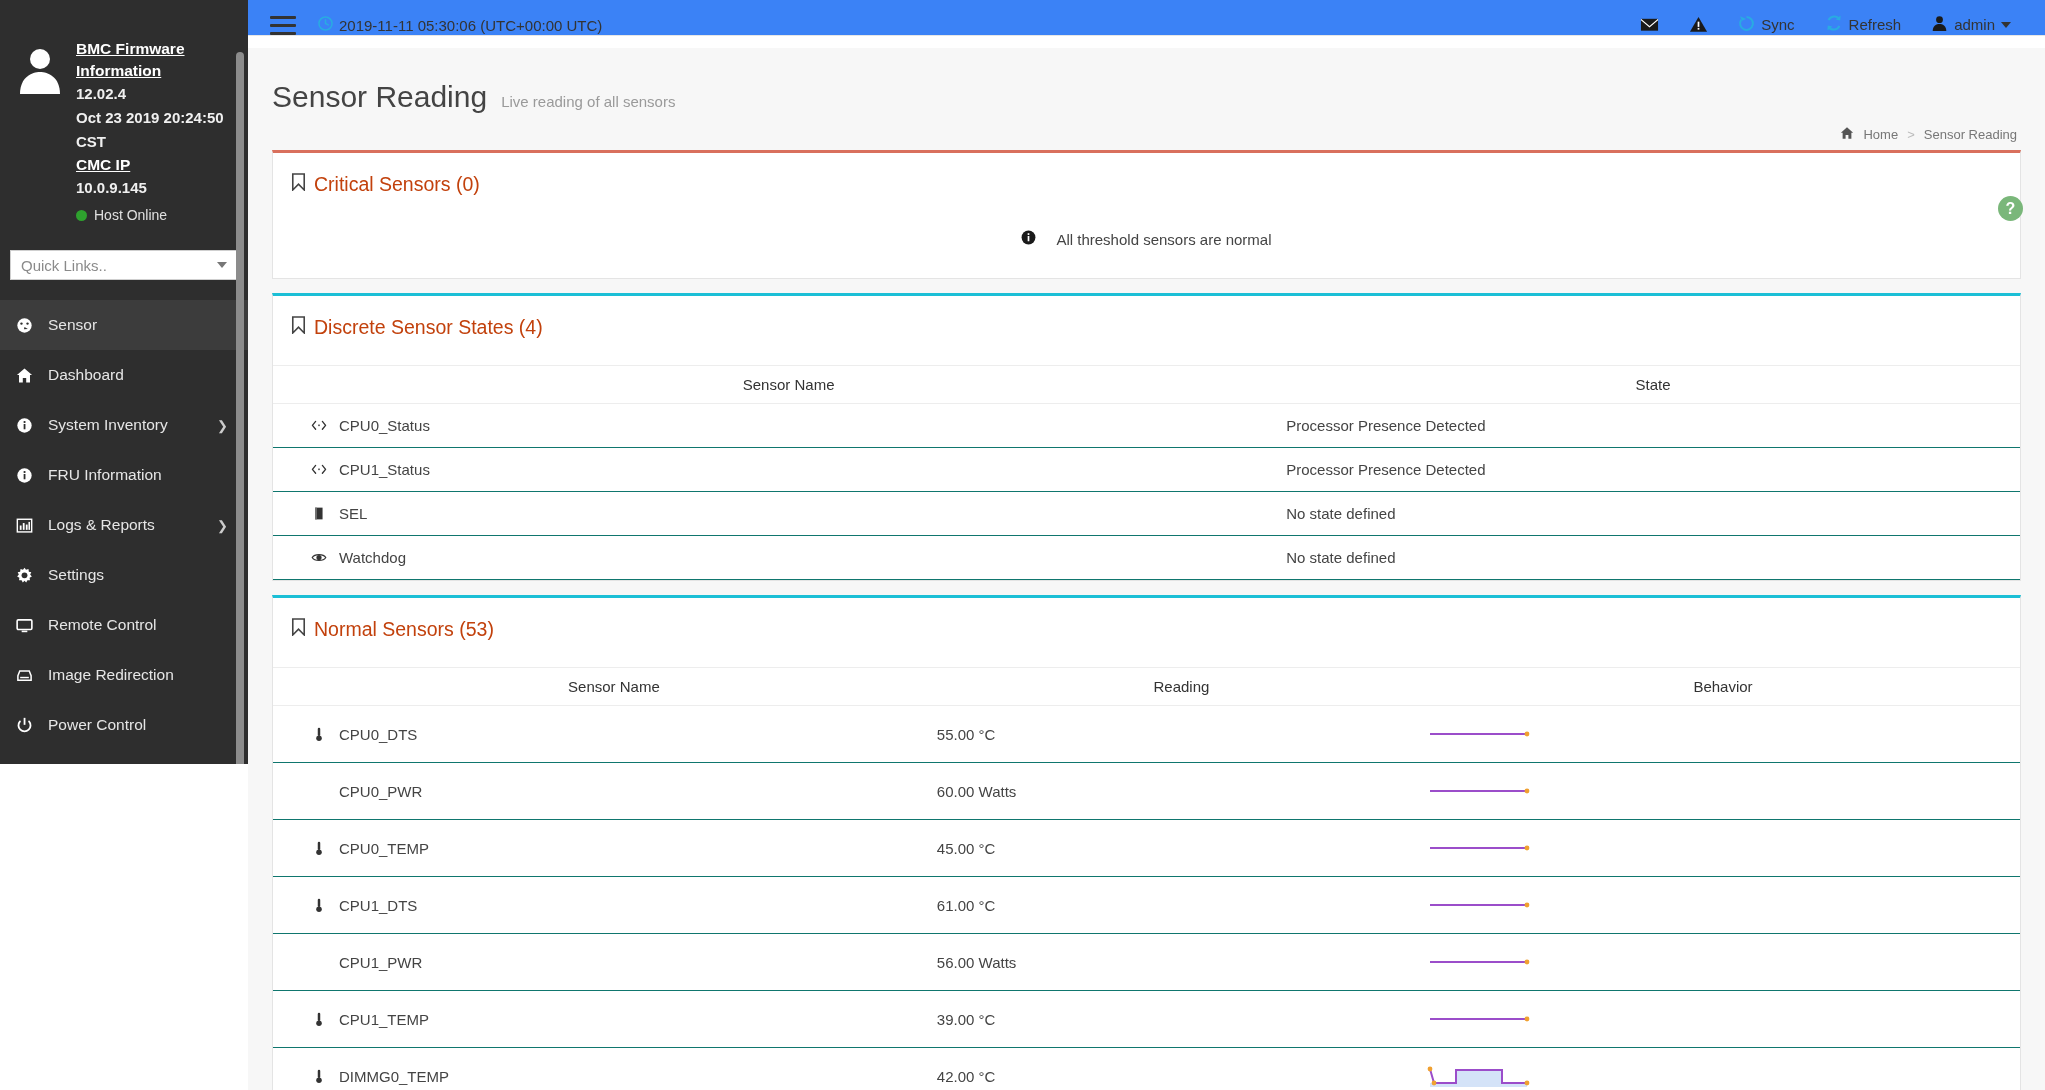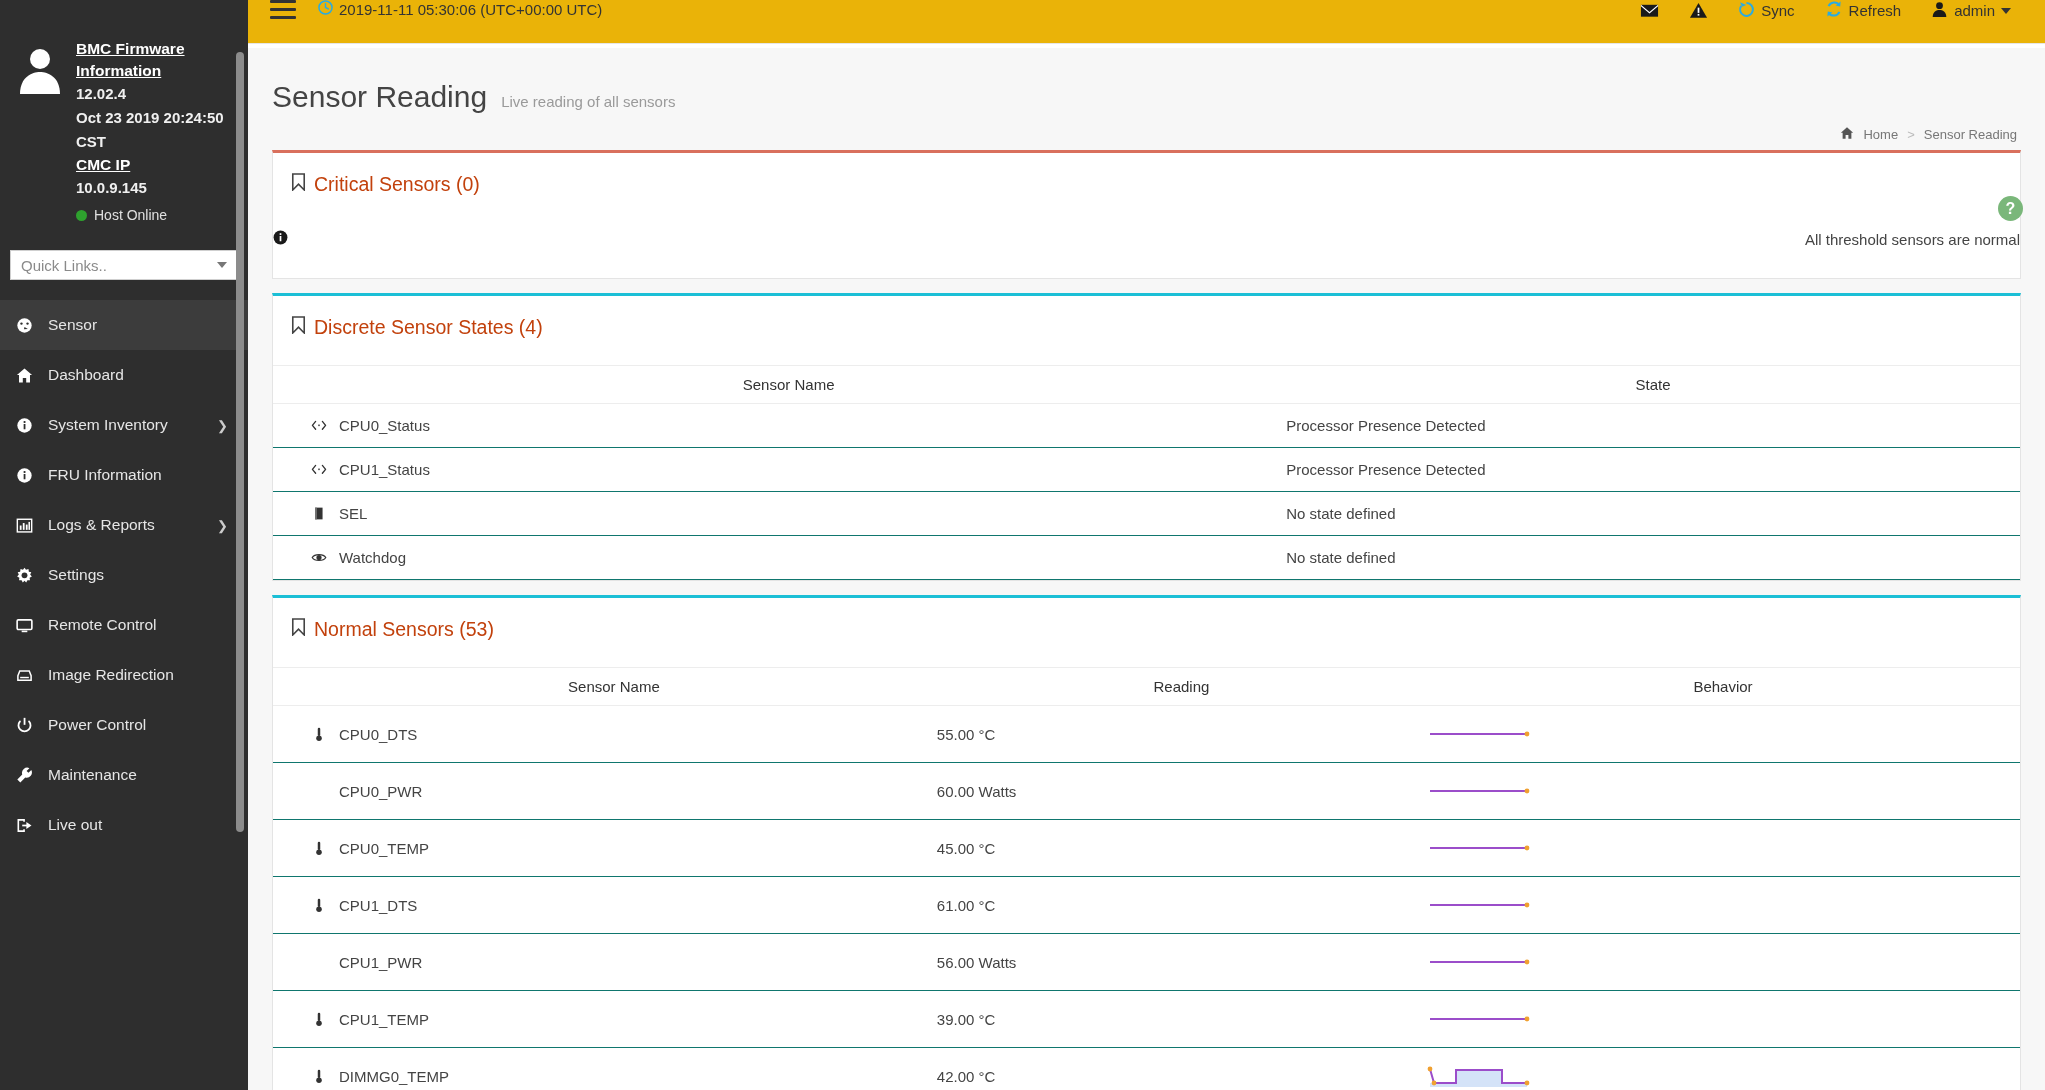--- a/index.html
+++ b/index.html
@@ -6,21 +6,21 @@
   html, body {
     width: 2045px; height: 1090px;
     font-family: "Liberation Sans", sans-serif;
     background: #ffffff;
     overflow: hidden;
   }
 
   
   #sidebar {
     position: absolute; left: 0; top: 0;
-    width: 248px; height: 1090px;
+    width: 248px; height: 764px;
     background: #2e2e2e;
     overflow: hidden;
   }
   #sidebar-scrollbar {
     position: absolute; right: 4px; top: 52px;
     width: 8px; height: 780px;
     background: #8c8c8c; border-radius: 4px;
   }
   .profile {
     display: flex; align-items: flex-start;
@@ -78,24 +78,24 @@
   .navlabel { padding-left: 6px; }
   .navchevron {
     position: absolute; right: 20px; top: 50%;
     transform: translateY(-50%);
     color: #cccccc; font-size: 13px;
   }
 
   
   #header {
     position: absolute; left: 248px; top: 0;
-    width: 1797px; height: 44px;
-    background: #eab308;
+    width: 1797px; height: 36px;
+    background: #3b82f6;
     border-bottom: 1px solid #e6e6e6;
-    display: flex; align-items: flex-start;
+    display: flex; align-items: flex-end;
   }
   .hamburger {
     width: 26px; margin-left: 22px; cursor: pointer;
     display: flex; flex-direction: column; gap: 5px;
   }
   .hamburger span { display: block; height: 3px; background: #333; border-radius: 1px; }
   .clock-wrap {
     display: flex; align-items: center; gap: 6px;
     margin-left: 22px;
   }
@@ -143,21 +143,21 @@
     border: 1px solid #e4e4e4;
   }
   .panel.red-top { border-top: 3px solid #d9705d; margin-top: 36px; }
   .panel.cyan-top { border-top: 3px solid #1bbfd6; margin-top: 14px; }
   .panel-title {
     display: flex; align-items: center; gap: 8px;
     padding: 20px 0 0 18px;
     font-size: 19.5px; color: #c2410c; font-weight: normal;
   }
   .empty-msg {
-    display: flex; align-items: center; justify-content: space-between;
+    display: flex; align-items: center; justify-content: center;
     gap: 20px; padding: 34px 0 30px 0;
     font-size: 15px; color: #444;
   }
 
   table.sensors { width: 100%; border-collapse: collapse; margin-top: 26px; }
   table.sensors th {
     text-align: center; font-size: 15px; color: #333;
     font-weight: normal; padding: 10px 0 10px 0;
     border-bottom: 1px solid #ededed;
     border-top: 1px solid #ededed;

